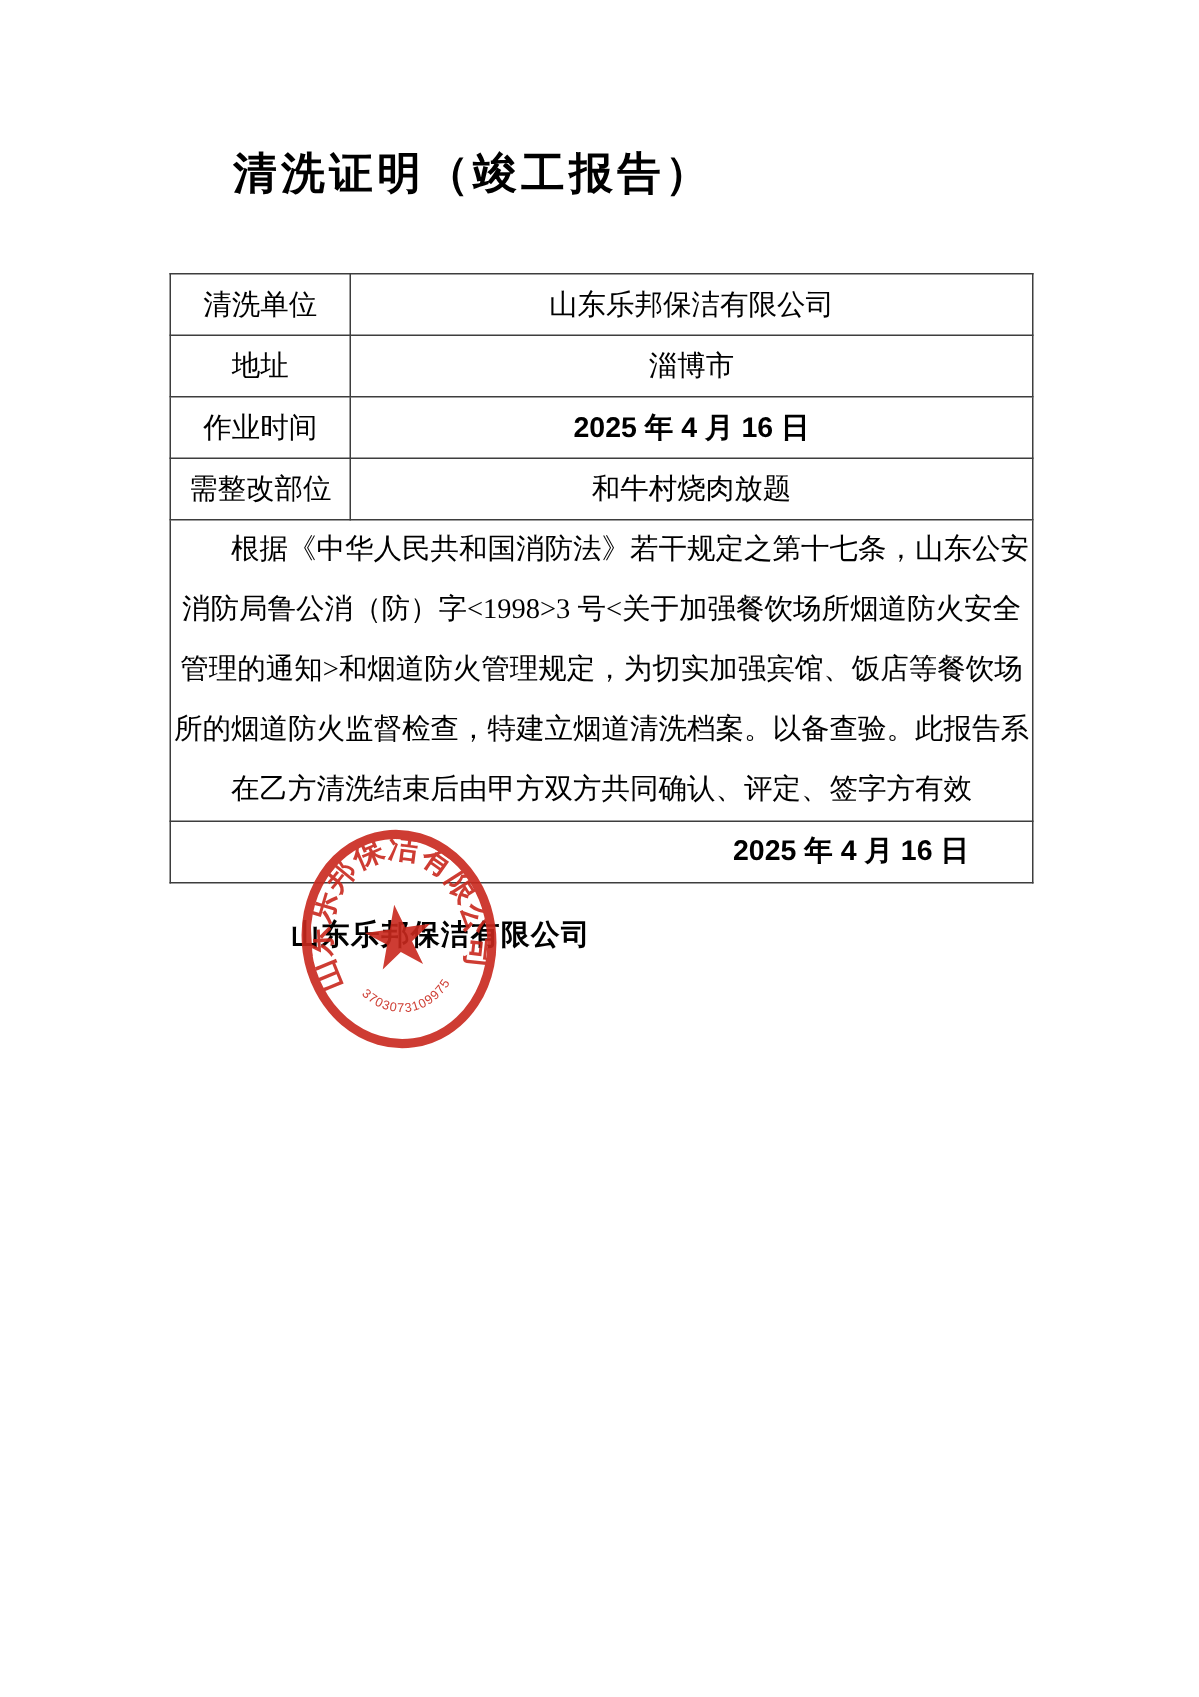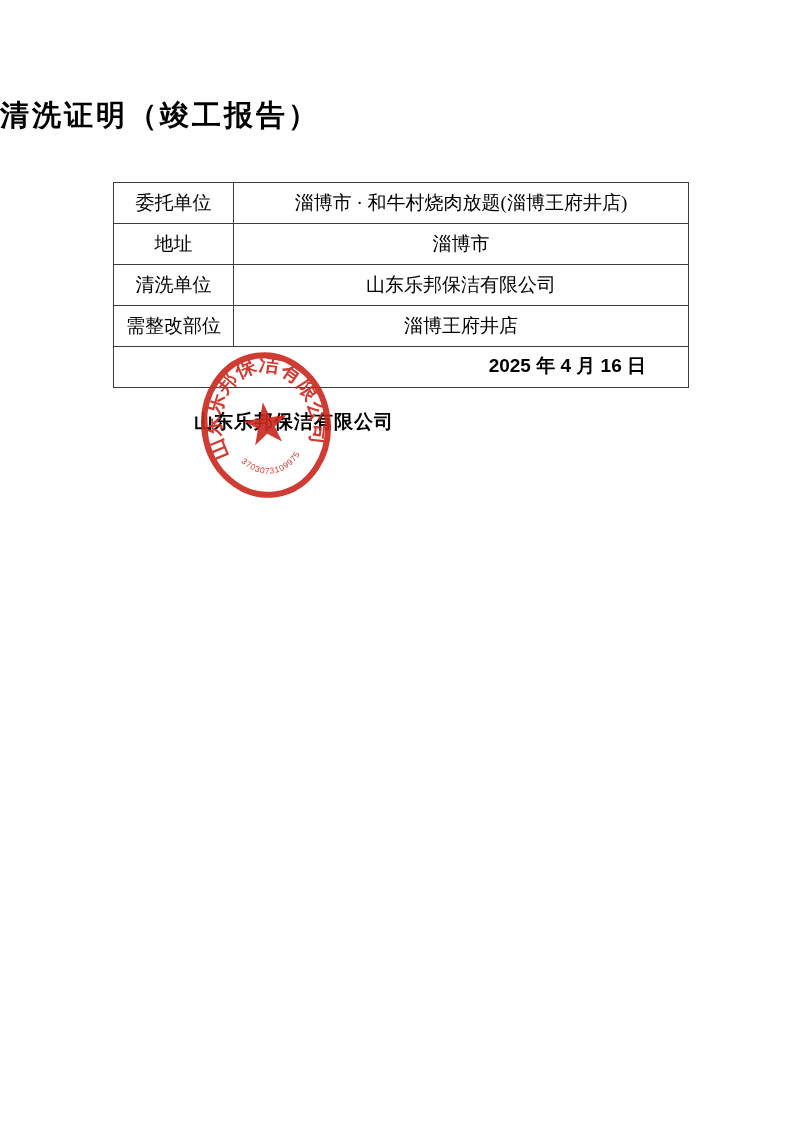--- a/index.html
+++ b/index.html
@@ -3,21 +3,21 @@
 <meta charset="utf-8">
 <style>
   html,body{margin:0;padding:0;}
   body{
     width:799px;height:1131px;background:#ffffff;position:relative;
     font-family:"Liberation Serif","DejaVu Serif",serif;color:#000;
     overflow:hidden;
   }
   .doc-title{
     position:absolute;left:0;top:96px;width:631px;
-    font-size:29px;font-weight:bold;letter-spacing:3px;
+    text-align:center;font-size:29px;font-weight:bold;letter-spacing:3px;
   }
   table.cert{
     position:absolute;left:113px;top:182px;width:575px;
     border-collapse:collapse;table-layout:fixed;
   }
   table.cert td{
     border:1.6px solid #3d3d3d;text-align:center;vertical-align:middle;
     font-size:19px;height:40px;padding:0 2px;
   }
   td.notes-cell{
@@ -50,34 +50,39 @@
 
 <table class="cert">
   <colgroup>
     <col style="width:120px">
       <col style="width:132px">
       <col style="width:132px">
       <col style="width:191px">
   </colgroup>
   <tbody>
     <tr>
-      <td>委托单位</td>
-      <td colspan="3">淄博市 · 和牛村烧肉放题(淄博王府井店)</td>
+      <td>清洗单位</td>
+      <td colspan="3">山东乐邦保洁有限公司</td>
     </tr>
     <tr>
       <td>地址</td>
       <td colspan="3">淄博市</td>
     </tr>
     <tr>
-      <td>清洗单位</td>
-      <td colspan="3">山东乐邦保洁有限公司</td>
+      <td>作业时间</td>
+      <td colspan="3" class="mixed-num bold-num">2025 年 4 月 16 日</td>
     </tr>
     <tr>
       <td>需整改部位</td>
-      <td colspan="3">淄博王府井店</td>
+      <td colspan="3">和牛村烧肉放题</td>
+    </tr>
+    <tr>
+      <td colspan="4" class="notes-cell">
+        <p class="notes-indent">根据《中华人民共和国消防法》若干规定之第十七条，山东公安消防局鲁公消（防）字&lt;1998&gt;3 号&lt;关于加强餐饮场所烟道防火安全管理的通知&gt;和烟道防火管理规定，为切实加强宾馆、饭店等餐饮场所的烟道防火监督检查，特建立烟道清洗档案。以备查验。此报告系在乙方清洗结束后由甲方双方共同确认、评定、签字方有效</p>
+      </td>
     </tr>
     <tr>
       <td colspan="4" class="sig-cell">
         <div class="company-name">山东乐邦保洁有限公司</div>
 
         <div class="stamp-wrap">
           <svg width="136" height="152" viewBox="0 0 200 224">
             <defs>
               <path id="ringPath" d="M 41.1,152 A 68,80 0 1 1 158.9,152" fill="none"></path>
               <path id="numPath" d="M 57.6,163 A 60,72 0 0 0 142.4,163" fill="none"></path>

